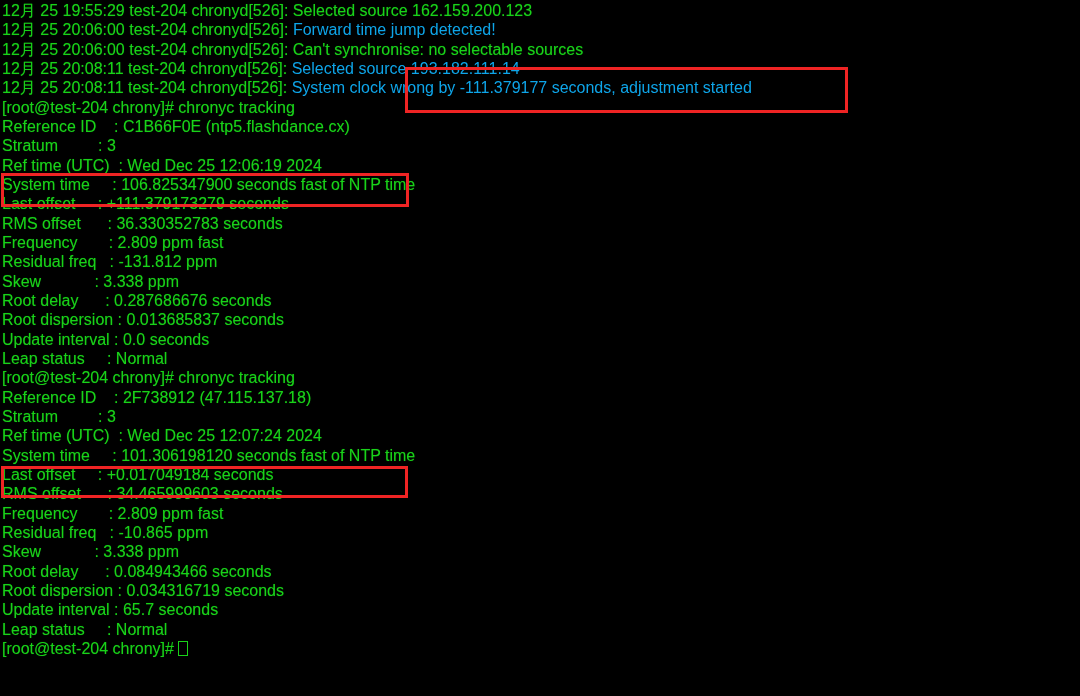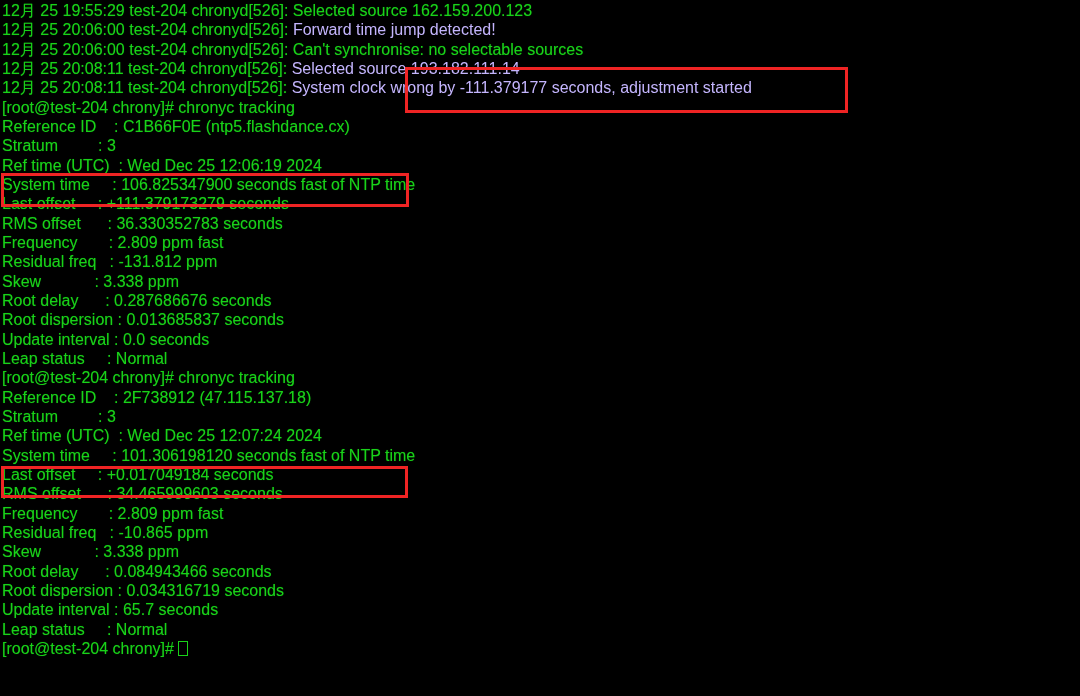--- a/index.html
+++ b/index.html
@@ -24,21 +24,21 @@
     top: 1px;
     white-space: pre;
   }
   .line {
     height: 19.33px;
     white-space: pre;
     color: #19d219;
     text-shadow: 0 0 1px rgba(25,210,25,0.45);
   }
   .dim {
-    color: #c4b5fd;
+    color: #0ea5e9;
     text-shadow: none;
   }
   .cursor {
     display: inline-block;
     width: 9.6px;
     height: 15px;
     vertical-align: -2px;
     box-sizing: border-box;
     border: 1.5px solid #19d219;
     background: transparent;

